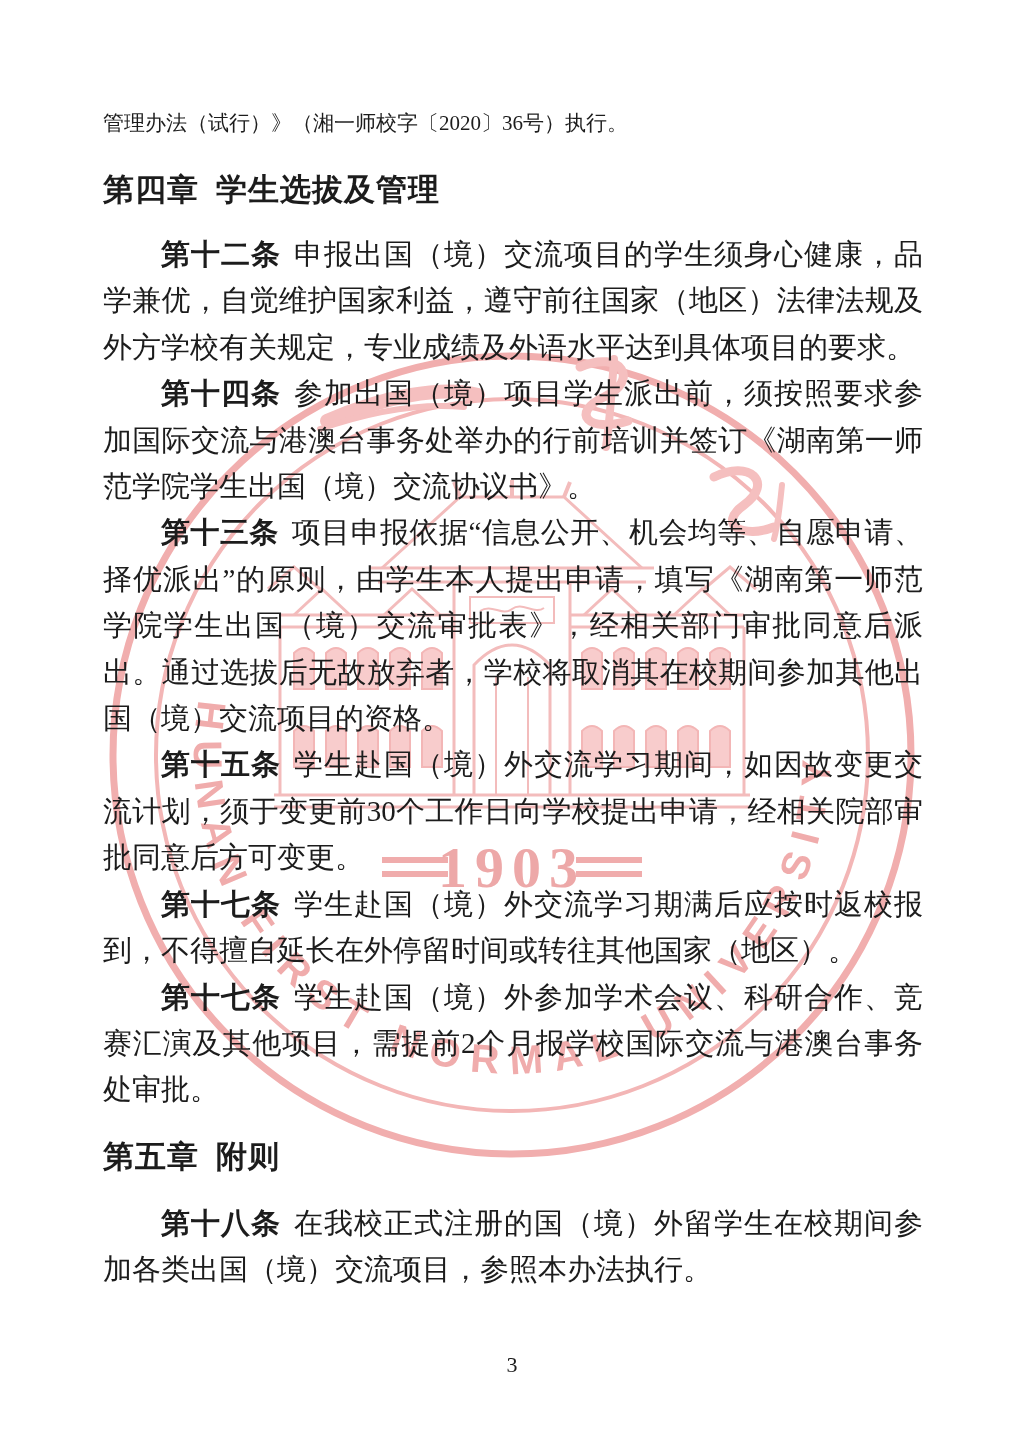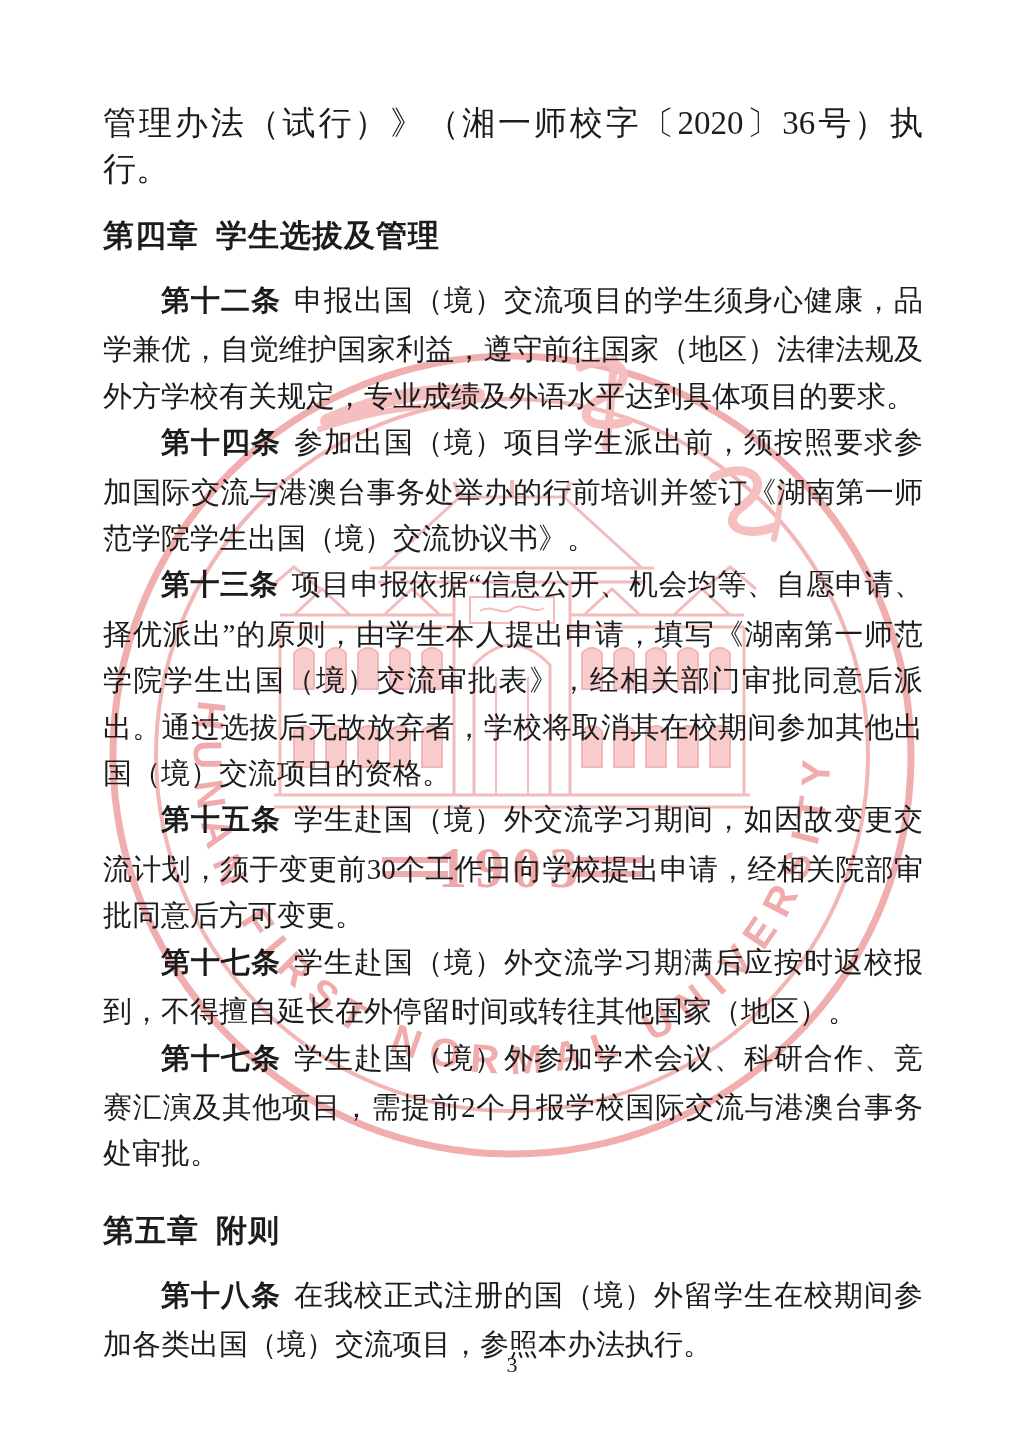--- a/index.html
+++ b/index.html
@@ -2,29 +2,29 @@
 <html lang="zh"><head>
 <meta charset="utf-8">
 <style>
   html,body{margin:0;padding:0;background:#e9e9e9;}
   .page{position:relative;width:1024px;height:1447px;background:#ffffff;overflow:hidden;
         font-family:"Liberation Serif","DejaVu Serif",serif;color:#1c1c1c;}
   
   .seal{position:absolute;left:82px;top:325px;width:860px;height:860px;z-index:0;}
   
   .content{position:absolute;left:103px;right:101px;top:100px;z-index:1;}
-  .cont-line{margin:0;font-size:33px;line-height:46px;text-align:justify;}
+  .cont-line{margin:0;font-size:21px;line-height:46px;text-align:justify;}
   .chap{margin:20px 0 0 0;font-size:31px;line-height:47px;text-align:left;
         font-family:"Liberation Sans","DejaVu Sans",sans-serif;font-weight:700;letter-spacing:1px;}
   .chap .chap-title{margin-left:.55em;}
-  .chap5{margin-top:30px;}
+  .chap5{margin-top:22px;font-family:Liberation Mono, monospace;}
   .art{margin:0;font-size:29px;line-height:46.4px;text-align:justify;text-justify:inter-character;
        text-indent:2em;}
   .art-first{margin-top:18px;}
-  .art .num{font-family:Liberation Mono, monospace;font-weight:700;margin-right:.45em;}
+  .art .num{font-family:Liberation Serif, serif;font-weight:700;margin-right:.45em;}
   .page-number{position:absolute;left:0;right:0;top:1352px;text-align:center;
                font-size:22px;z-index:1;}
 </style>
 </head>
 <body>
 
 <div class="page">
 
   <svg class="seal" viewBox="0 0 860 860" xmlns="http://www.w3.org/2000/svg">
 

